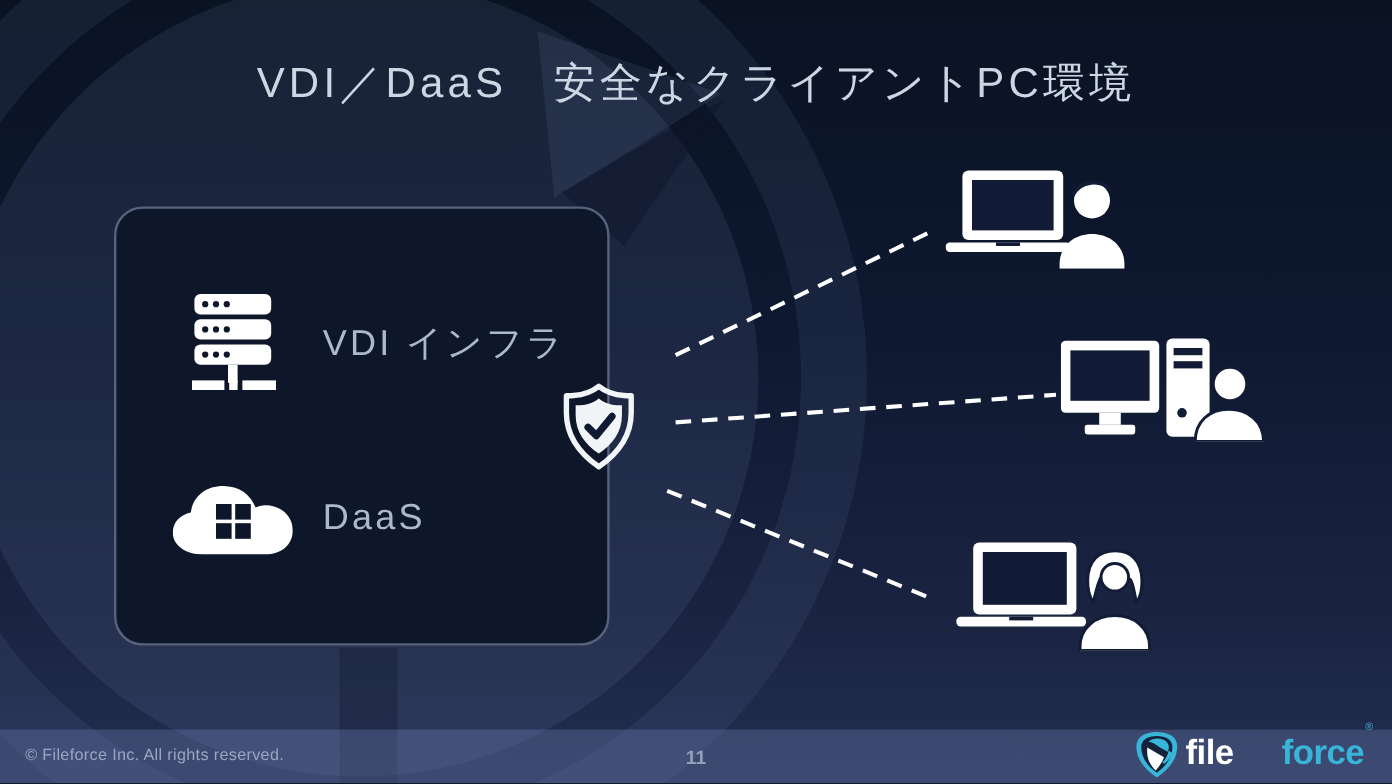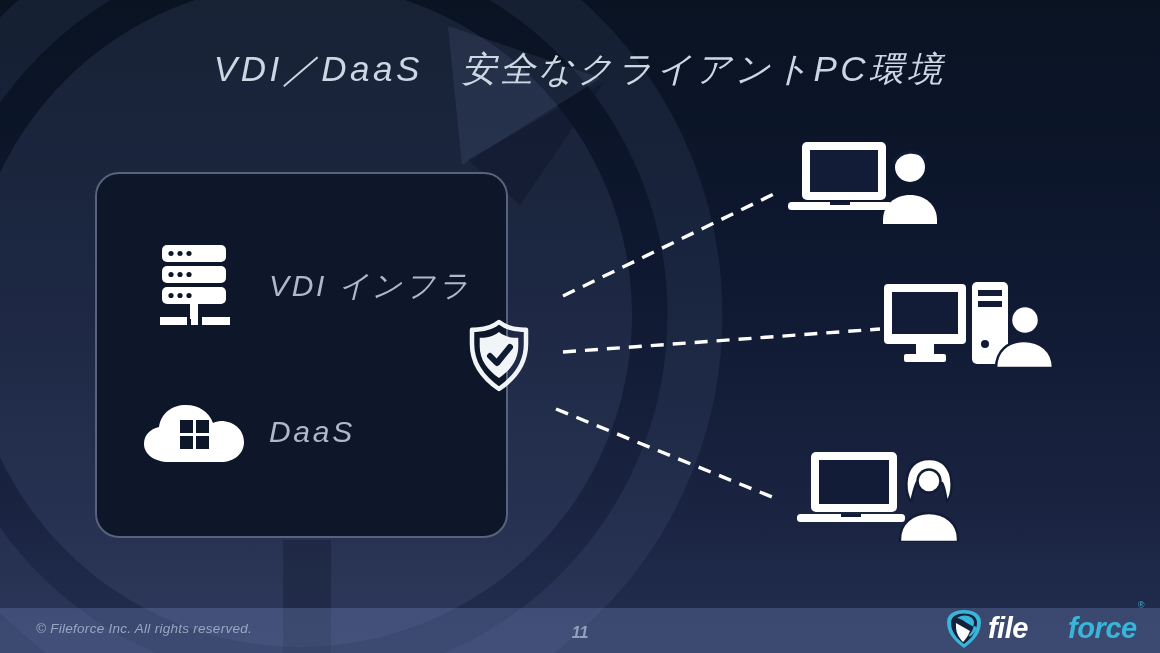--- a/index.html
+++ b/index.html
@@ -1,20 +1,19 @@
 <!DOCTYPE html>
 <html><head>
 <meta charset="utf-8">
 <style>
   html,body{margin:0;padding:0;background:#060b16;}
   .slide{
     position:relative;width:1160px;height:653px;overflow:hidden;
     font-family:"Liberation Sans",sans-serif;
     background:linear-gradient(180deg,#0a1322 0%,#0e1830 42%,#1a2441 78%,#232d4f 100%);
-    font-style:italic;
   }
   .layer{position:absolute;left:0;top:0;width:100%;height:100%;}
   
   .title{
     position:absolute;left:0;top:46px;width:100%;text-align:center;
     font-size:35px;font-weight:300;letter-spacing:0.10em;color:#ccd7e3;
   }
   
   .infra-box{
     position:absolute;left:95px;top:172px;width:413px;height:366px;
@@ -31,21 +30,21 @@
   .device{position:absolute;}
   .dev-top{left:788px;top:140px;width:164px;height:84px;}
   .dev-mid{left:884px;top:280px;width:172px;height:88px;}
   .dev-bot{left:795px;top:450px;width:168px;height:92px;}
   
   .footer-band{
     position:absolute;left:0;top:608px;width:100%;height:45px;
     background:rgba(110,130,180,0.35);
   }
   .copyright{
-    position:absolute;left:36px;top:621px;font-size:13.5px;color:#9aa6c0;letter-spacing:0.02em;
+    position:absolute;left:21px;top:621px;font-size:13.5px;color:#9aa6c0;letter-spacing:0.02em;
   }
   .page-number{
     position:absolute;left:0;top:624px;width:100%;text-align:center;
     font-size:16px;font-weight:bold;color:#93a0ba;
   }
   .logo{
     position:absolute;right:16px;top:606px;height:45px;display:flex;align-items:center;gap:6px;
   }
   .logo-text{font-size:29px;font-weight:bold;letter-spacing:-0.015em;display:flex;align-items:flex-start;}
   .logo-file{color:#ffffff;}

